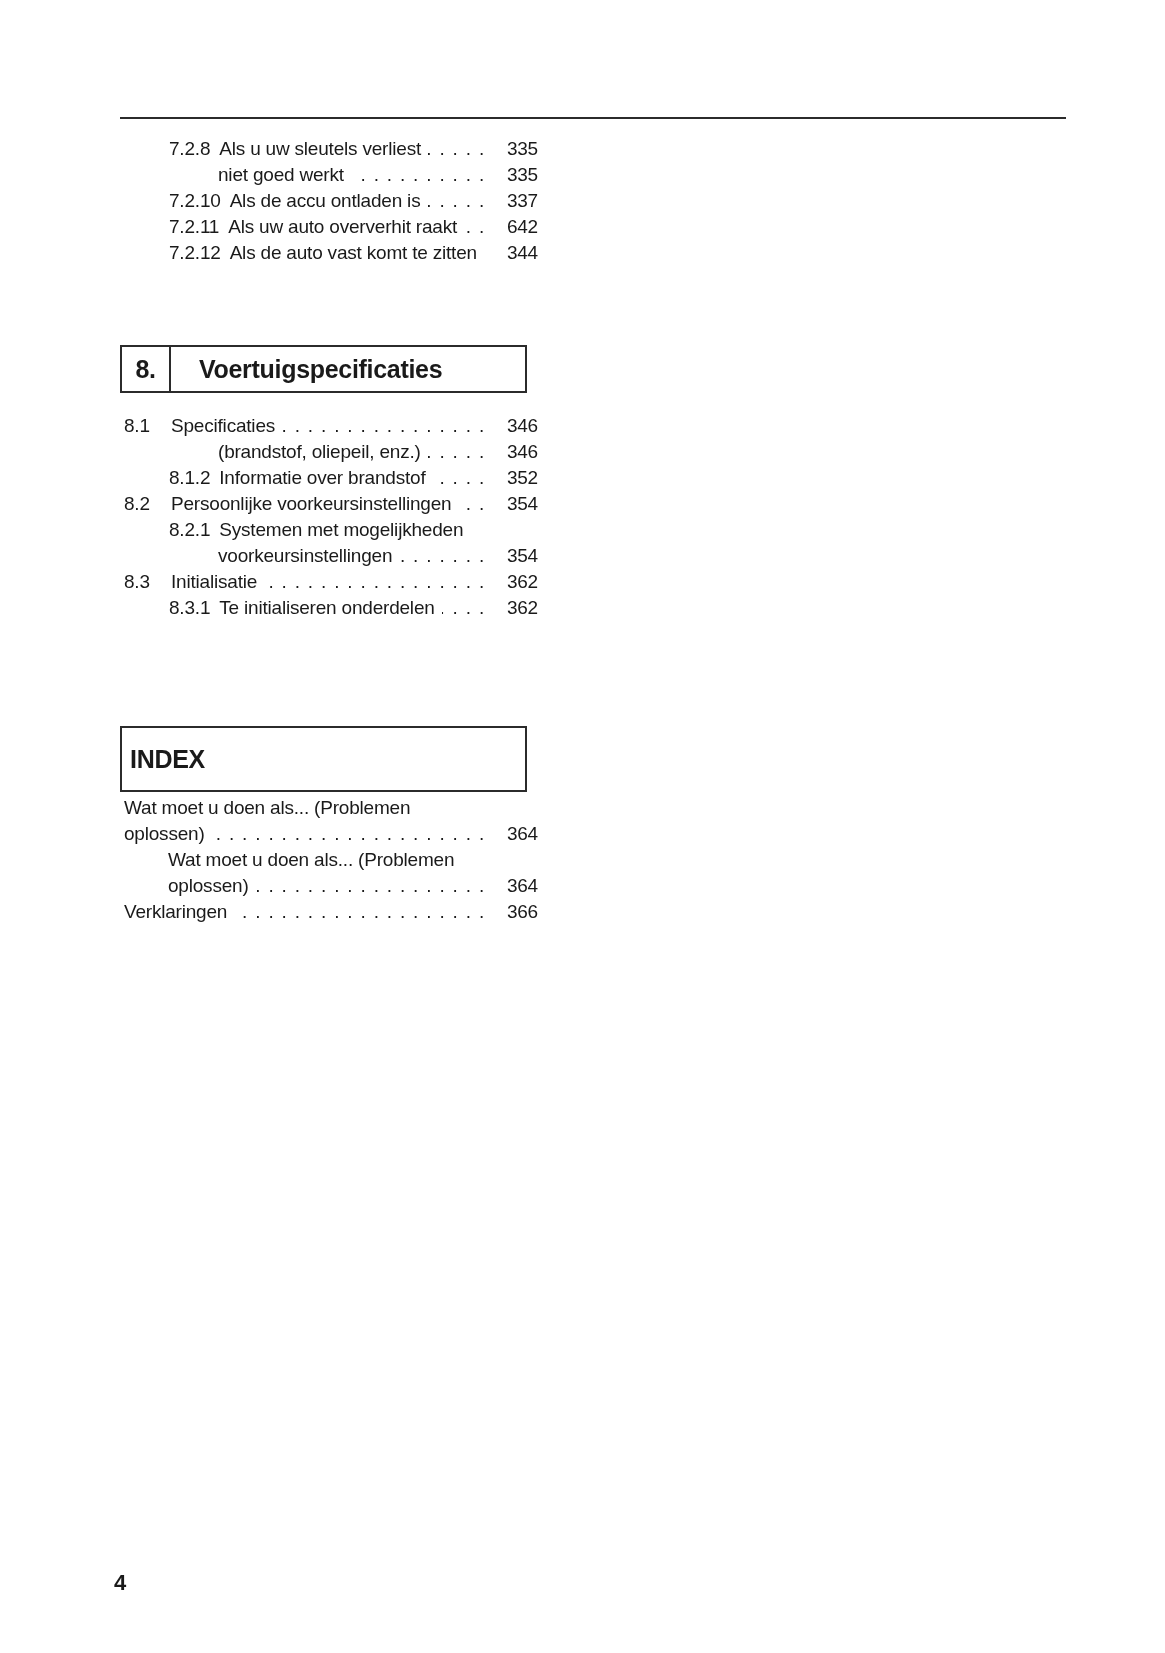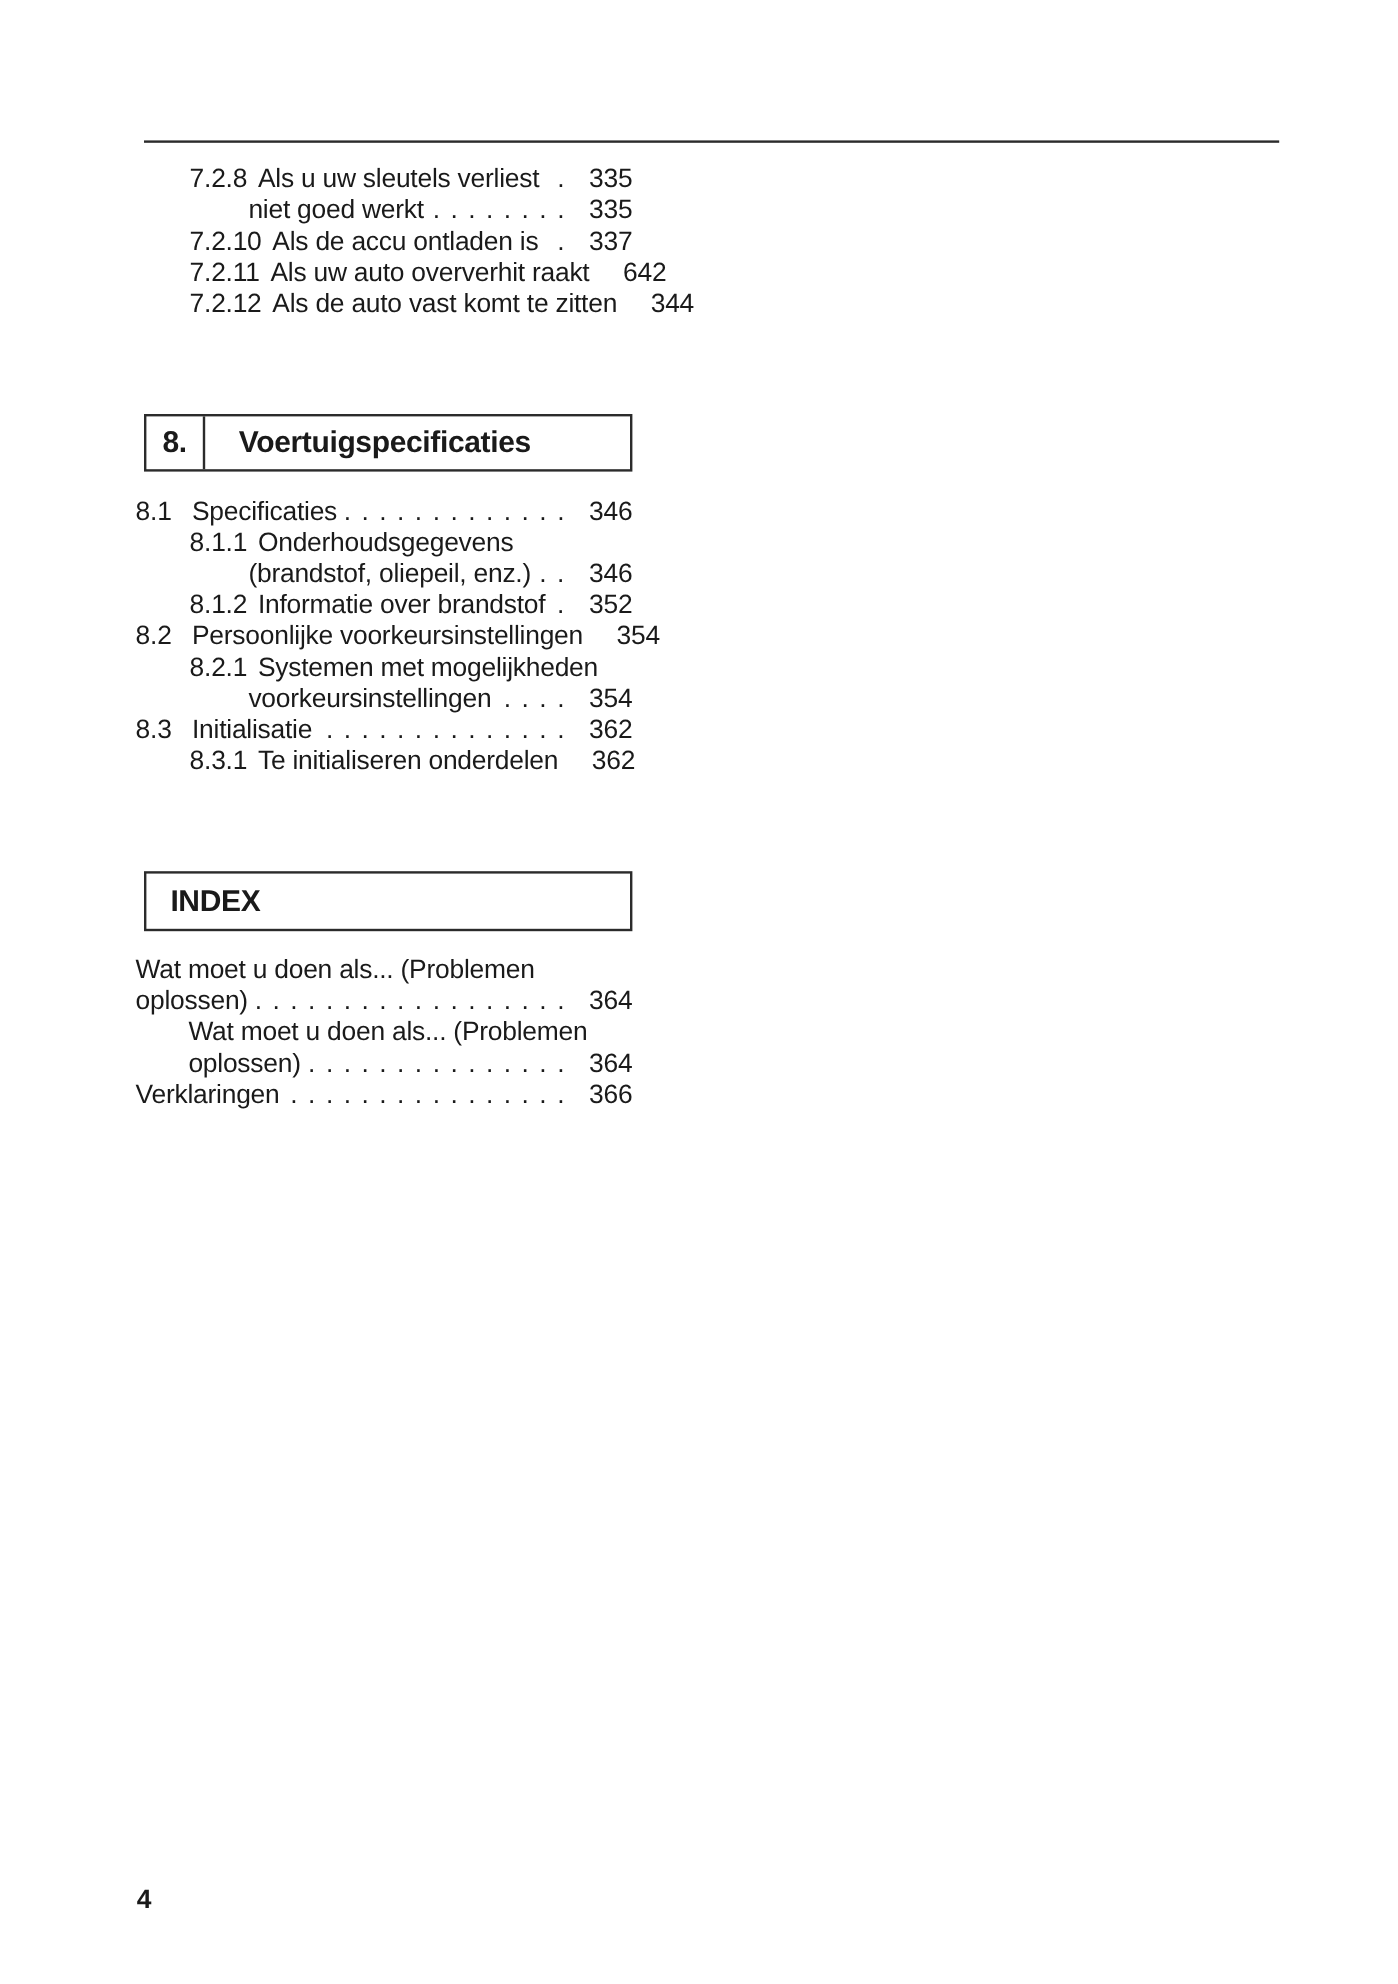--- a/index.html
+++ b/index.html
@@ -15,23 +15,23 @@
   .rule {
     position: absolute;
     left: 120px;
     top: 117px;
     width: 946px;
     height: 2px;
     background: #2b2b2b;
   }
   .toc {
     position: absolute;
-    left: 113px;
+    left: 124px;
     width: 414px;
-    font-size: 22px;
+    font-size: 19px;
     line-height: 26px;
     letter-spacing: -0.2px;
   }
   #sec7-list { top: 136px; }
   #sec8-list { top: 413px; }
   #index-list { top: 795px; }
 
   .row { display: flex; }
   .num { flex: 0 0 auto; margin-right: 9px; white-space: nowrap; }
   .lv0 > .num { min-width: 38px; }
@@ -57,21 +57,21 @@
     border: 2px solid #2b2b2b;
     box-sizing: border-box;
     display: flex;
     align-items: center;
     font-weight: bold;
     font-size: 25px;
     letter-spacing: -0.3px;
     background: #ffffff;
   }
   #chapter8-box { top: 345px; height: 48px; }
-  #index-box { top: 726px; height: 50px; padding-left: 20px; }
+  #index-box { top: 726px; height: 66px; padding-left: 8px; }
   .chnum {
     width: 47px;
     align-self: stretch;
     display: flex;
     align-items: center;
     justify-content: center;
     border-right: 2px solid #2b2b2b;
     flex: 0 0 auto;
   }
   .chtitle { padding-left: 28px; }
@@ -129,24 +129,20 @@
     <span class="chtitle">Voertuigspecificaties</span>
   </div>
 
   <div class="toc" id="sec8-list">
     <div class="row lv0">
       <span class="num">8.1</span>
       <span class="t">Specificaties</span>
       <span class="leader">. . . . . . . . . . . . . . . . . . . . . . . . . . . . . . . . . . . . . . . . . . . . . . . . . .</span>
       <span class="pg">346</span>
     </div>
-    <div class="row lv1">
-      <span class="num">8.1.1</span>
-      <span class="t">Onderhoudsgegevens</span>
-    </div>
     <div class="row cont1">
       <span class="t">(brandstof, oliepeil, enz.)</span>
       <span class="leader">. . . . . . . . . . . . . . . . . . . . . . . . . . . . . . . . . . . . . . . . . . . . . . . . . .</span>
       <span class="pg">346</span>
     </div>
     <div class="row lv1">
       <span class="num">8.1.2</span>
       <span class="t">Informatie over brandstof</span>
       <span class="leader">. . . . . . . . . . . . . . . . . . . . . . . . . . . . . . . . . . . . . . . . . . . . . . . . . .</span>
       <span class="pg">352</span>

